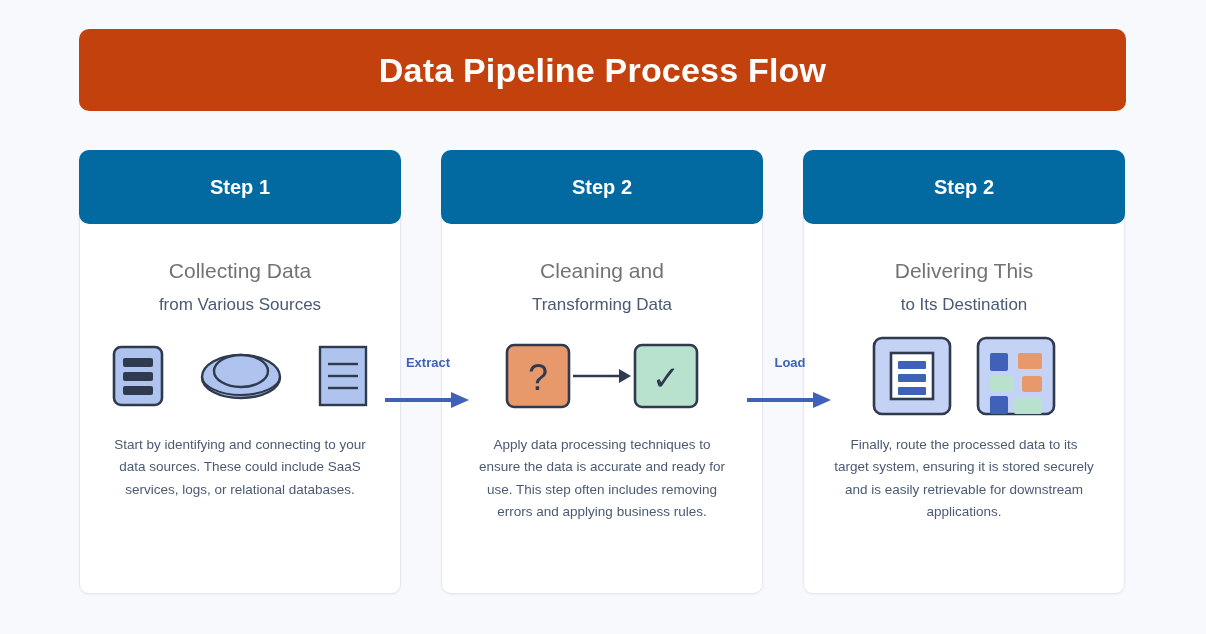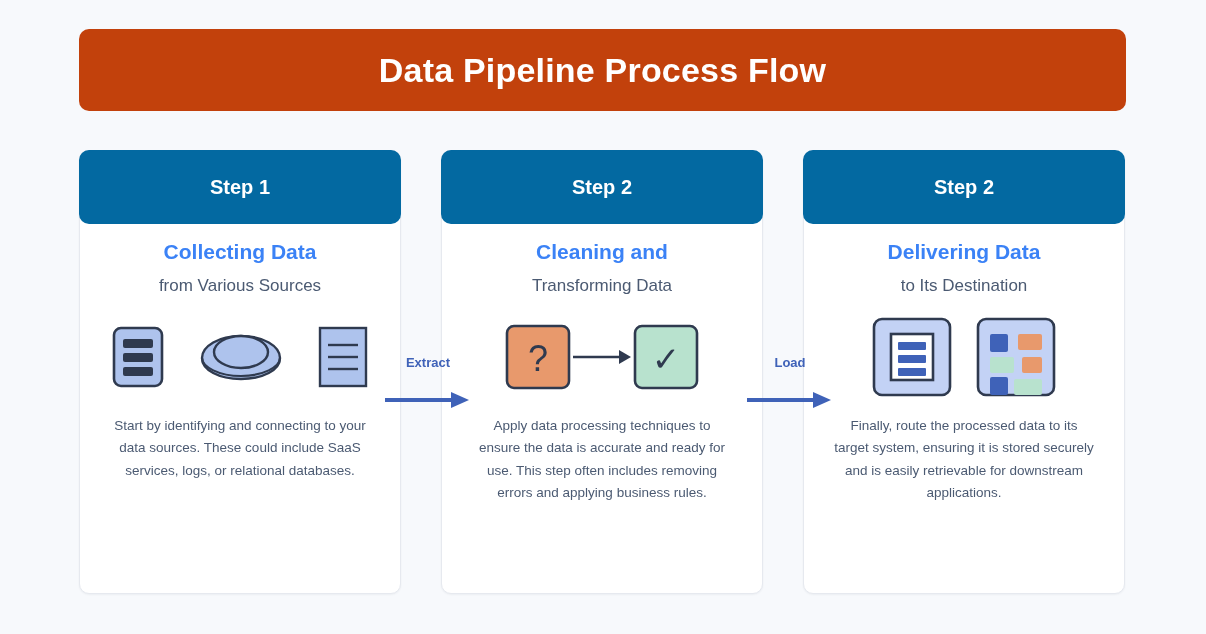--- a/index.html
+++ b/index.html
@@ -82,24 +82,24 @@
     top: 74px;
     width: 320px;
     height: 368px;
     box-sizing: border-box;
     display: flex;
     flex-direction: column;
     align-items: center;
   }
 
   .card-title {
-    margin-top: 15px;
+    margin-top: 34px;
     font-size: 21px;
-    font-weight: bold;
-    color: #3b82f6;
+    font-weight: normal;
+    color: #737373;
     text-align: center;
     line-height: 1.15;
   }
   .card-subtitle {
     margin-top: 12px;
     font-size: 17px;
     color: #4b5a72;
     text-align: center;
     line-height: 1.15;
   }
@@ -234,21 +234,21 @@
 
       <div class="card-desc">Apply data processing techniques to ensure the data is accurate and ready for use. This step often includes removing errors and applying business rules.</div>
     </div>
   </div>
 
   <div class="card" id="card-3">
     <div class="card-header">
       <span class="card-header-label">Step 2</span>
     </div>
     <div class="card-body">
-      <div class="card-title">Delivering Data</div>
+      <div class="card-title">Delivering This</div>
       <div class="card-subtitle">to Its Destination</div>
 
       <div class="icon-row gap-s3">
 
         <span>
           <svg width="80" height="80" viewBox="0 0 80 80">
             <rect x="2" y="2" width="76" height="76" rx="8" fill="#c3d2f5" stroke="#2f3a4f" stroke-width="2.6"></rect>
             <rect x="19" y="17" width="42" height="46" fill="#ffffff" stroke="#2f3a4f" stroke-width="2.6"></rect>
             <rect x="26" y="25" width="28" height="8" rx="1" fill="#3f62b8"></rect>
             <rect x="26" y="38" width="28" height="8" rx="1" fill="#3f62b8"></rect>

